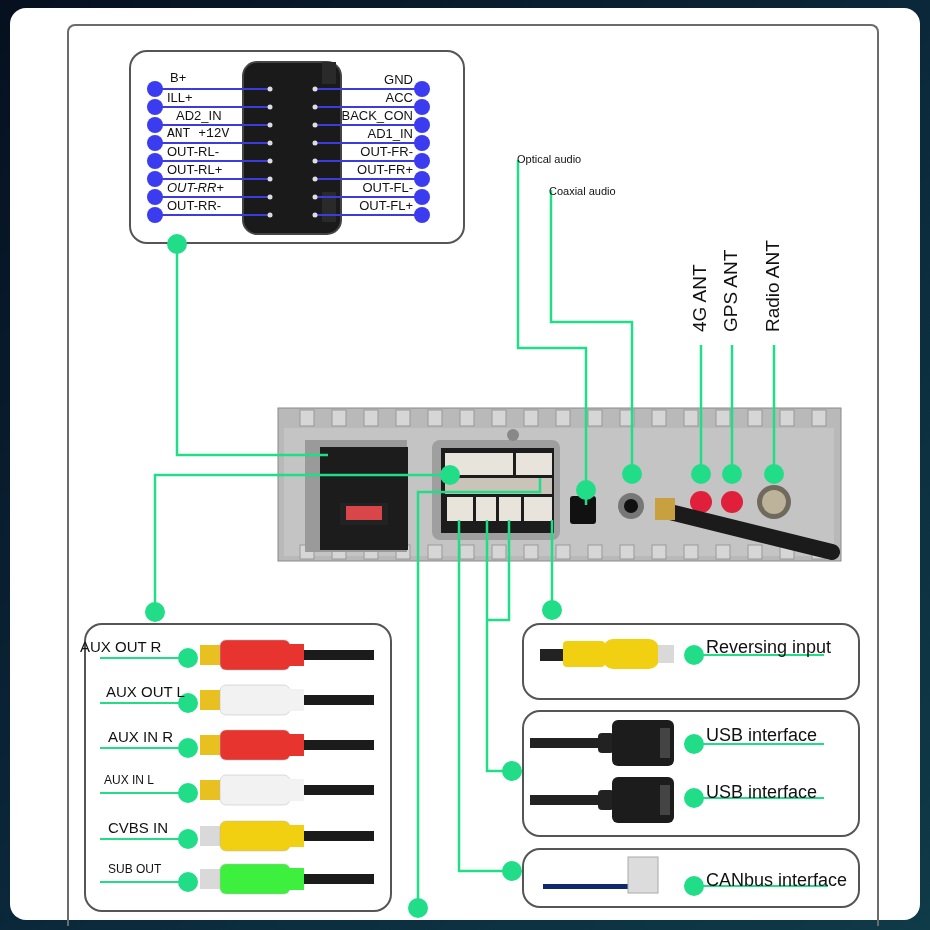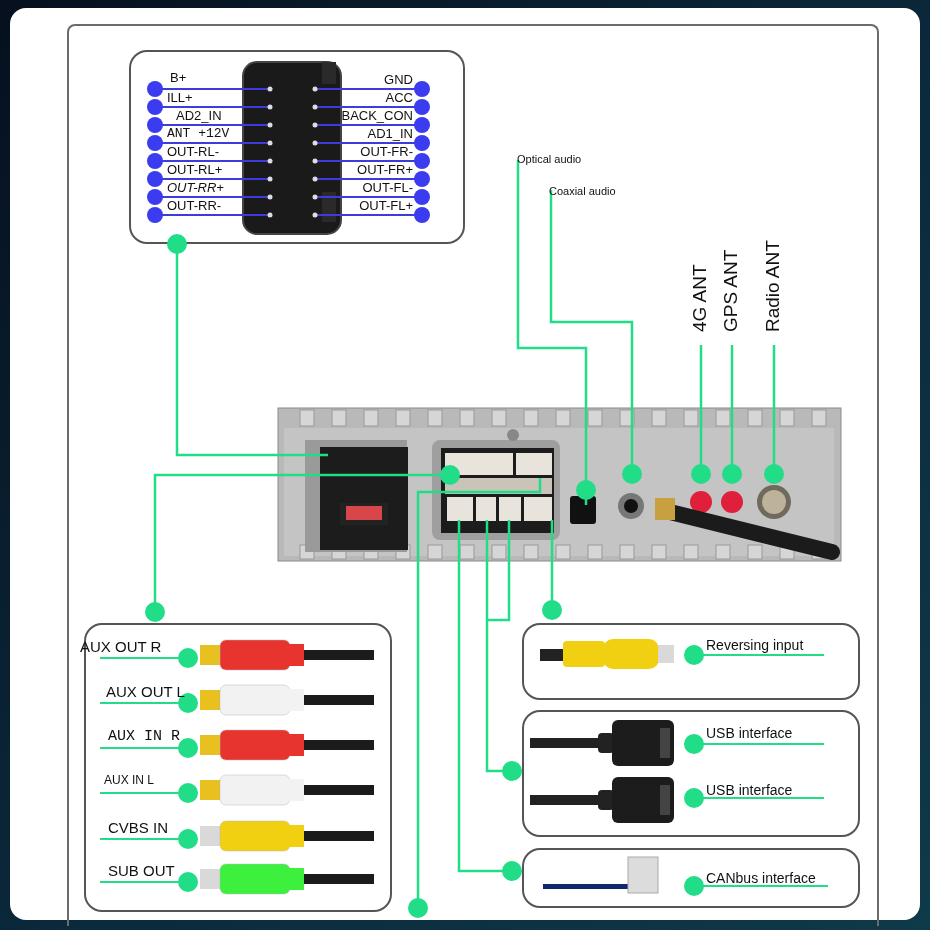--- a/index.html
+++ b/index.html
@@ -3,21 +3,21 @@
 <meta charset="utf-8">
 <style>
   html,body{margin:0;padding:0;}
   body{width:930px;height:930px;position:relative;overflow:hidden;
     background:linear-gradient(135deg,#06101f 0%,#0b2a3c 55%,#0f3a48 100%);
     font-family:"Liberation Sans",sans-serif;}
   .card{position:absolute;left:10px;top:8px;width:910px;height:912px;background:#fff;border-radius:16px;}
   .outer-frame{position:absolute;left:67px;top:24px;width:808px;height:900px;border:2px solid #6b6b6b;border-bottom:none;border-radius:8px 8px 0 0;}
   .box{position:absolute;border:2px solid #555;border-radius:18px;background:#fff;}
   svg{position:absolute;left:0;top:0;}
-  .lbl{position:absolute;font-size:14px;color:#111;white-space:nowrap;line-height:1;}
+  .lbl{position:absolute;font-size:18px;color:#111;white-space:nowrap;line-height:1;}
   .pin-l{position:absolute;font-size:13px;color:#111;white-space:nowrap;line-height:1;}
   .vert{position:absolute;transform:rotate(-90deg);transform-origin:left bottom;font-size:19px;color:#111;white-space:nowrap;}
   .small{font-size:11px;}
 </style>
 </head>
 <body>
 
 <div class="card"></div>
 <div class="outer-frame"></div>
 
@@ -291,22 +291,22 @@
 
 <div class="lbl small" style="left:517px;top:154px;">Optical audio</div>
 <div class="lbl small" style="left:549px;top:186px;">Coaxial audio</div>
 <div class="vert" style="left:711px;top:310px;">4G ANT</div>
 <div class="vert" style="left:742px;top:310px;">GPS ANT</div>
 <div class="vert" style="left:784px;top:310px;">Radio  ANT</div>
 
 <div id="rca-labels">
     <div class="lbl" style="left: 80px; top: 639px; font-size: 15px;">AUX OUT R</div>
     <div class="lbl" style="left: 92px; top: 684px; font-size: 15px; margin-left: 14px;">AUX OUT L</div>
-    <div class="lbl" style="left: 108px; top: 729px; font-size: 15px; font-family: Liberation Mono, monospace;">AUX IN R</div>
+    <div class="lbl" style="left: 108px; top: 729px; font-size: 15px;">AUX IN R</div>
     <div class="lbl" style="left: 104px; top: 774px; font-size: 12px;">AUX IN L</div>
     <div class="lbl" style="left: 108px; top: 820px; font-size: 15px;">CVBS IN</div>
-    <div class="lbl" style="left: 108px; top: 863px; font-size: 15px;">SUB OUT</div>
+    <div class="lbl" style="left: 108px; top: 863px; font-size: 12px;">SUB OUT</div>
   </div>
 
 <div class="lbl" style="left:706px;top:638px;">Reversing input</div>
 <div class="lbl" style="left:706px;top:726px;">USB interface</div>
 <div class="lbl" style="left:706px;top:783px;">USB interface</div>
 <div class="lbl" style="left:706px;top:871px;">CANbus interface</div>
 
 </body></html>

